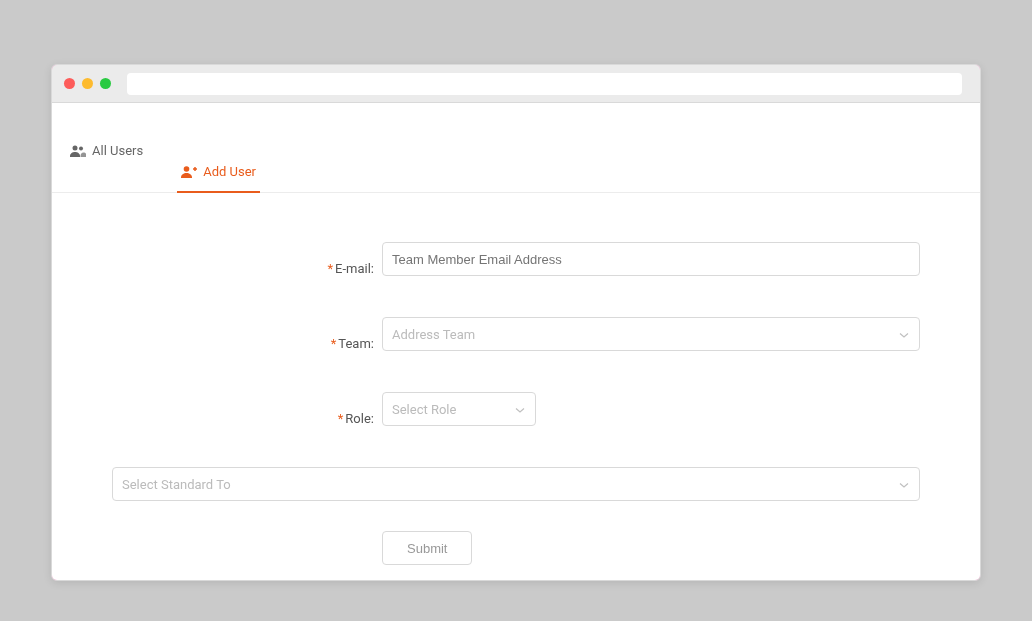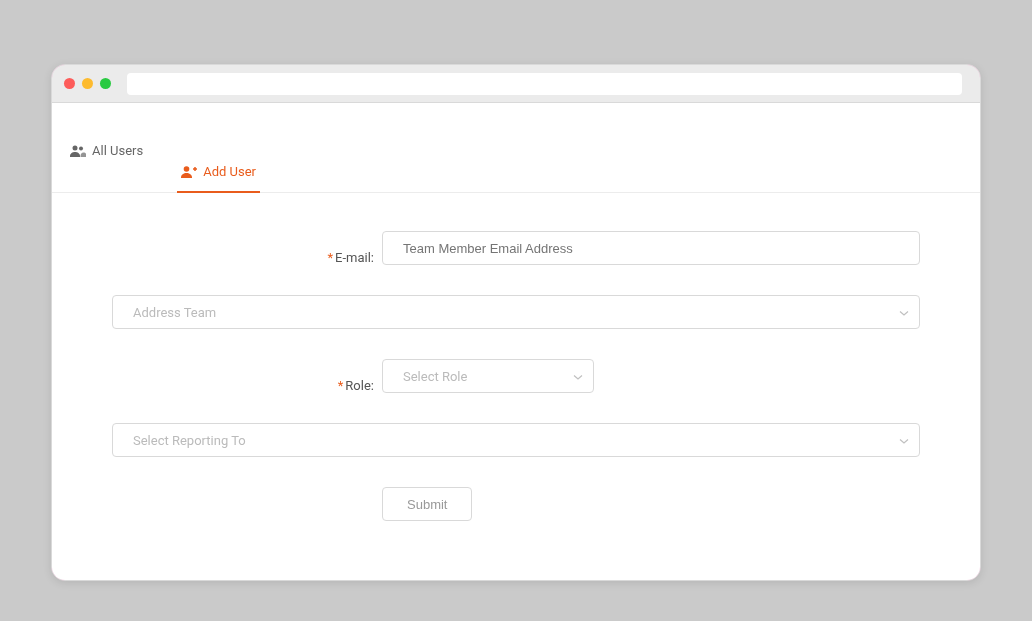--- a/index.html
+++ b/index.html
@@ -11,21 +11,21 @@
       overflow: hidden;
       display: flex;
       align-items: flex-start;
       justify-content: center;
       padding-top: 64px;
     }
     .browser-window {
       width: 930px;
       background: #f9a8d4;
       border: 1px solid #d9d9d9;
-      border-radius: 14px;
+      border-radius: 6px;
       box-shadow: 0 2px 8px rgba(0,0,0,0.1);
       overflow: hidden;
     }
     .browser-chrome {
       height: 38px;
       background: #ebebeb;
       display: flex;
       align-items: center;
       padding: 0 12px;
       gap: 8px;
@@ -81,29 +81,30 @@
       color: #555;
       padding-right: 8px;
     }
     .req { color: #e95c1c; margin-right: 2px; }
     .field-wrap { flex: 1; position: relative; }
     .field, .select-field {
       width: 100%;
       height: 34px;
       border: 1px solid #d9d9d9;
       border-radius: 4px;
-      padding: 0 30px 0 20px;
+      padding: 0 30px 0 9px;
       font-size: 13px;
       color: #bbb;
       background: #fff;
       display: flex;
       align-items: center;
       position: relative;
-    }
-    .select-field.short { width: 212px; }
+      margin-top: 11px;
+    }
+    .select-field.short { width: 154px; }
     .select-field .chevron {
       position: absolute;
       right: 10px;
       top: 50%;
       transform: translateY(-50%);
       color: #c0c0c0;
     }
     .select-field.open {
       border-color: #f0a574;
       box-shadow: 0 0 0 2px rgba(233,92,28,0.10);
@@ -181,20 +182,23 @@
       <div class="form-row">
         <div class="form-label">
           <span class="req">*</span><span>E-mail:</span>
         </div>
         <div class="field-wrap">
           <input class="field" type="text" placeholder="Team Member Email Address" style="">
         </div>
       </div>
 
       <div class="form-row">
+        <div class="form-label">
+          <span class="req">*</span><span>Team:</span>
+        </div>
         <div class="field-wrap">
           <div class="select-field">
             <span class="ph">Address Team</span>
             <span class="chevron">
               <svg width="10" height="6" viewBox="0 0 10 6" fill="none" stroke="#c0c0c0" stroke-width="1.2">
                   <path d="M1 1l4 3.5L9 1"></path>
                 </svg>
             </span>
           </div>
         </div>
@@ -212,21 +216,21 @@
                   <path d="M1 1l4 3.5L9 1"></path>
                 </svg>
             </span>
           </div>
         </div>
       </div>
 
       <div class="form-row">
         <div class="field-wrap">
           <div class="select-field">
-            <span class="ph">Select Reporting To</span>
+            <span class="ph">Select Standard To</span>
             <span class="chevron">
               <svg width="10" height="6" viewBox="0 0 10 6" fill="none" stroke="#c0c0c0" stroke-width="1.2">
                   <path d="M1 1l4 3.5L9 1"></path>
                 </svg>
             </span>
           </div>
         </div>
       </div>
 
 

